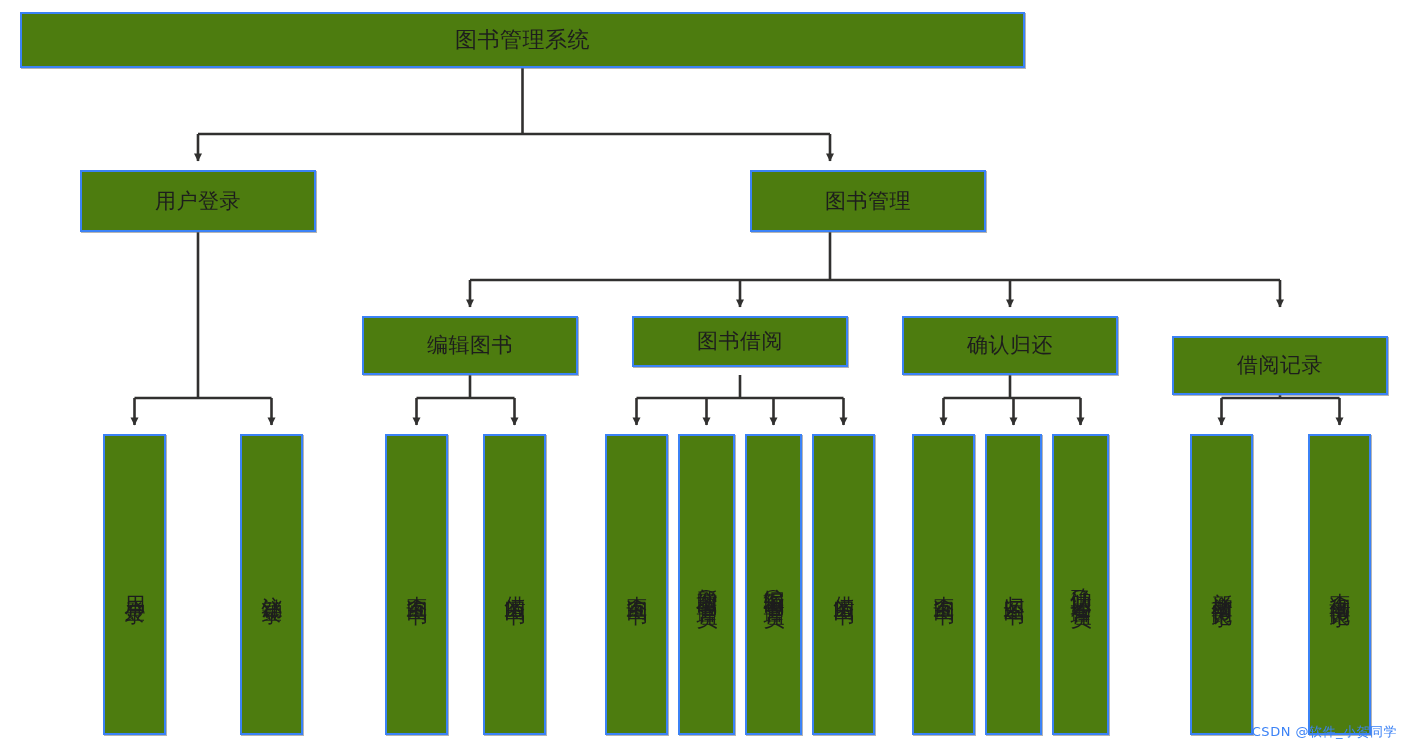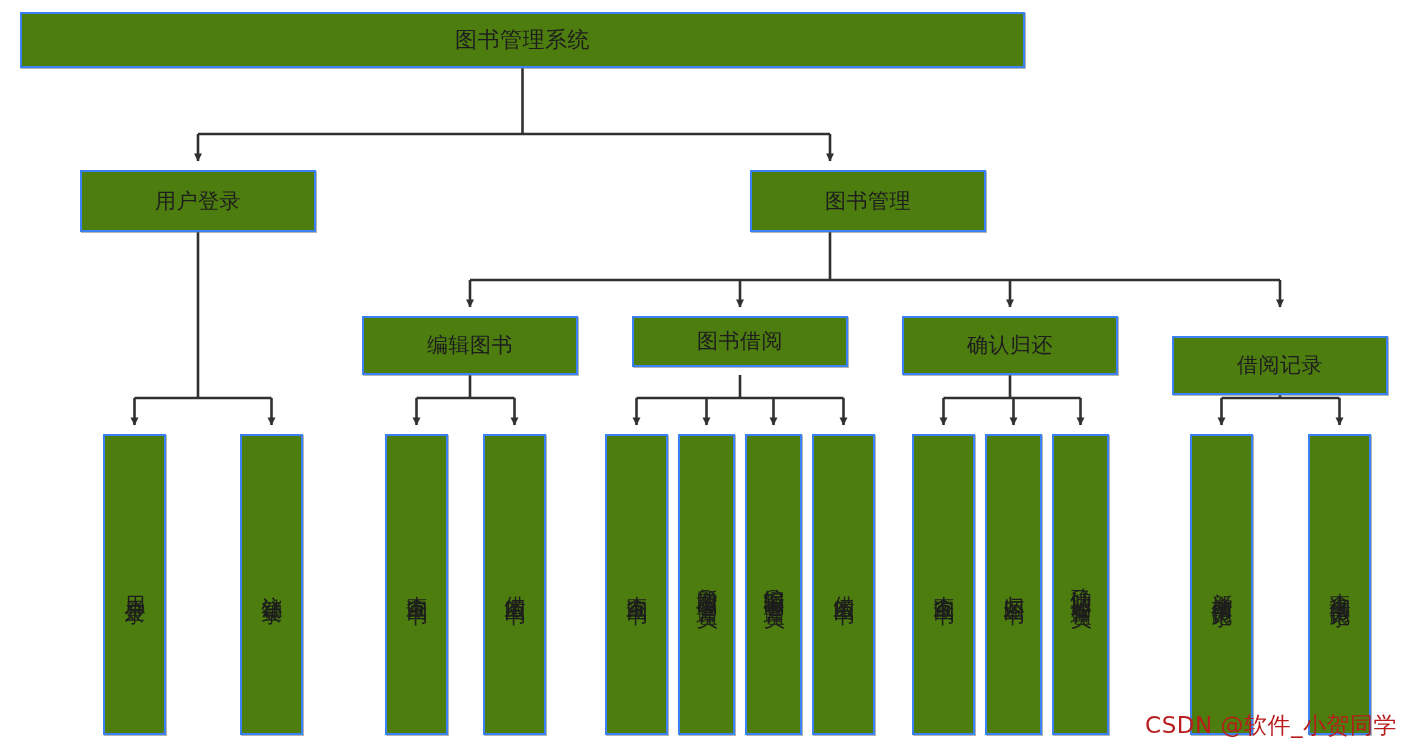--- a/index.html
+++ b/index.html
@@ -62,22 +62,22 @@
     text-orientation: upright;
     font-size: 21px;
     letter-spacing: 3px;
     line-height: 1;
     white-space: nowrap;
   }
   #watermark {
     position: absolute;
     right: 8px;
     bottom: 6px;
-    font-size: 23px;
-    color: #b91c1c;
+    font-size: 13px;
+    color: #3b82f6;
     letter-spacing: 0.5px;
     white-space: nowrap;
     user-select: none;
   }
 </style>
 </head>
 <body>
 
 <div id="diagram-root">
 

